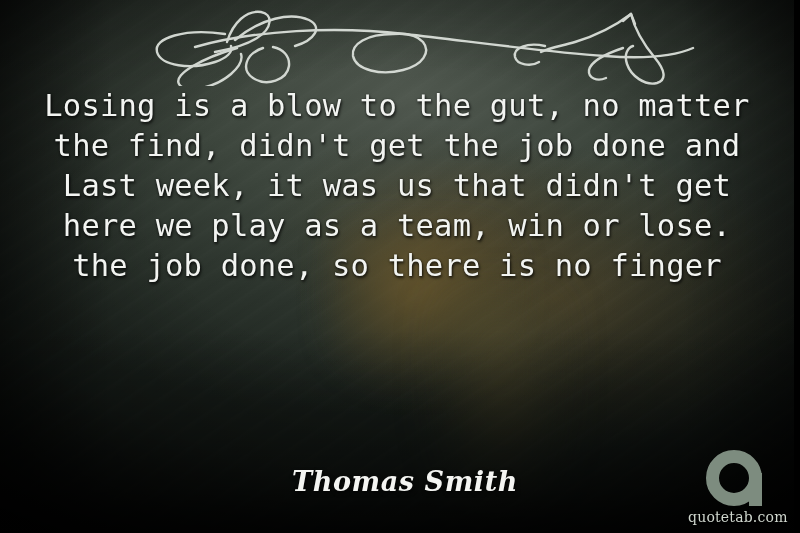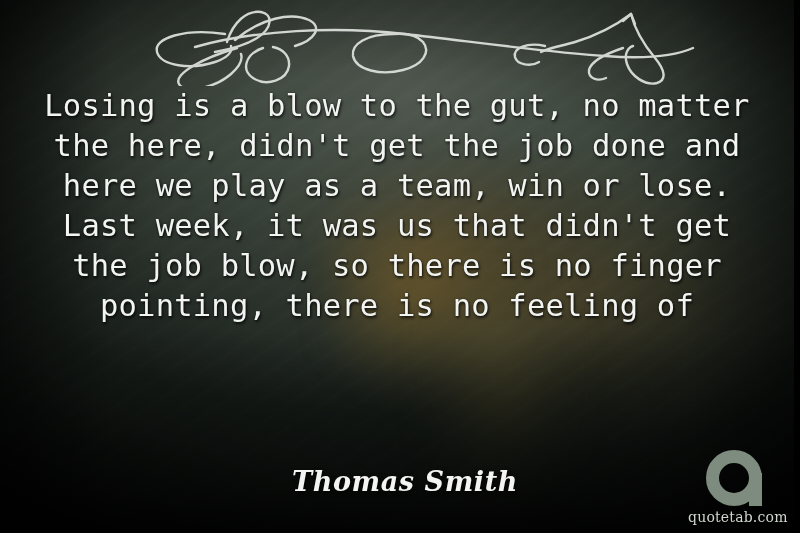--- a/index.html
+++ b/index.html
@@ -176,25 +176,24 @@
         <path d="M556 10 C 560 26, 570 42, 580 54 C 590 66, 592 76, 582 79 C 570 82, 556 72, 552 60 C 549 51, 552 44, 558 42"></path>
         <path d="M556 10 L 548 17 M556 10 L 560 20"></path>
 
         <path d="M548 44 C 530 50, 516 58, 514 66 C 513 74, 522 78, 531 74"></path>
       </g>
     </svg>
   </div>
 
   <div class="quote">
     <span class="qline">Losing is a blow to the gut, no matter</span>
-    <span class="qline">the here, didn't get the job done and</span>
+    <span class="qline">the find, didn't get the job done and</span>
+    <span class="qline">Last week, it was us that didn't get</span>
     <span class="qline">here we play as a team, win or lose.</span>
-    <span class="qline">Last week, it was us that didn't get</span>
-    <span class="qline">the job blow, so there is no finger</span>
-    <span class="qline">pointing, there is no feeling of</span>
+    <span class="qline">the job done, so there is no finger</span>
   </div>
 
   <div class="author">Thomas Smith</div>
 
   <div class="logo">
     <div class="logo-mark">
       <div class="ring"></div>
       <div class="tail"></div>
       <div class="notch"></div>
       <div class="dot"></div>

